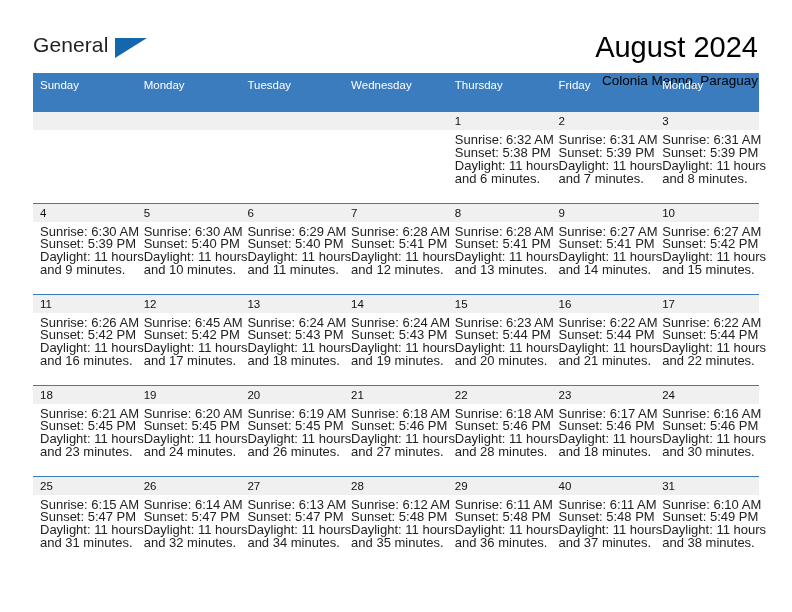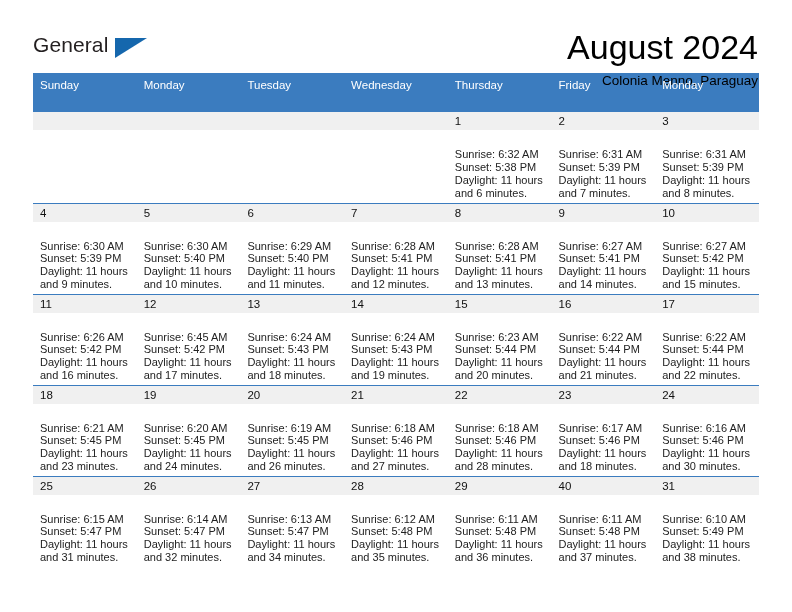--- a/index.html
+++ b/index.html
@@ -61,21 +61,21 @@
     height: 0;
     border-left: 32px solid #1567ad;
     border-bottom: 20px solid transparent;
   }
 
   .title-block {
     text-align: right;
     padding-right: 1px;
   }
   .cal-title {
-    font-size: 34px;
+    font-size: 29px;
     font-weight: 400;
     color: #000;
     line-height: 34px;
     white-space: nowrap;
   }
   .cal-subtitle {
     font-size: 13.5px;
     font-weight: 400;
     color: #000;
     line-height: 18px;
@@ -119,22 +119,22 @@
     color: #111;
     padding: 3px 0 3px 7px;
     height: 18px;
     box-sizing: border-box;
     line-height: 13px;
   }
   .daynum.blank {
     color: transparent;
   }
   .details {
-    padding: 18px 6px 0 7px;
-    font-size: 11px;
+    padding: 4px 6px 0 7px;
+    font-size: 13px;
     line-height: 12.9px;
     color: #222;
   }
   .details div {
     white-space: nowrap;
   }
 </style>
 </head>
 <body>
 

